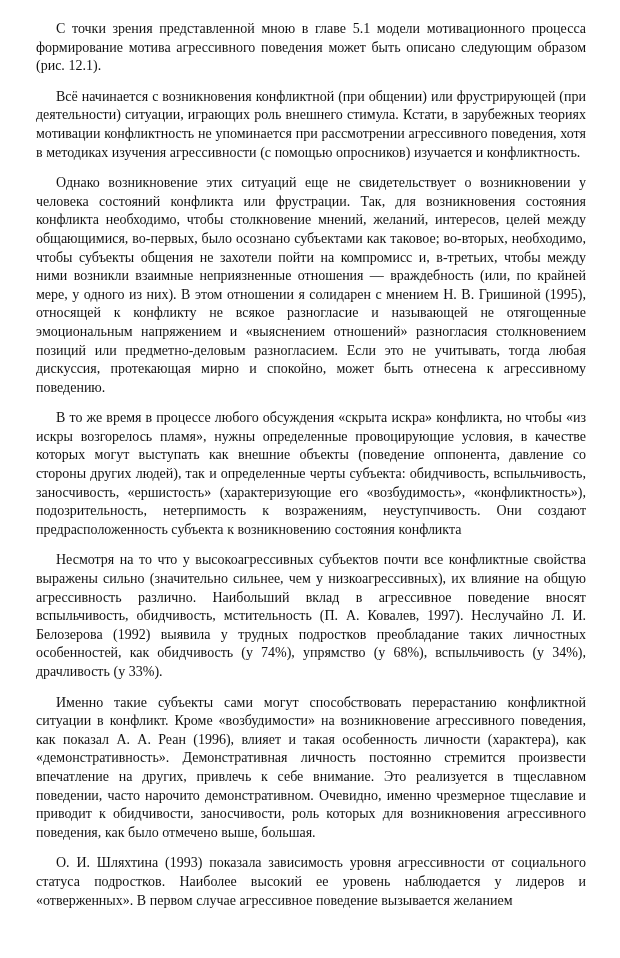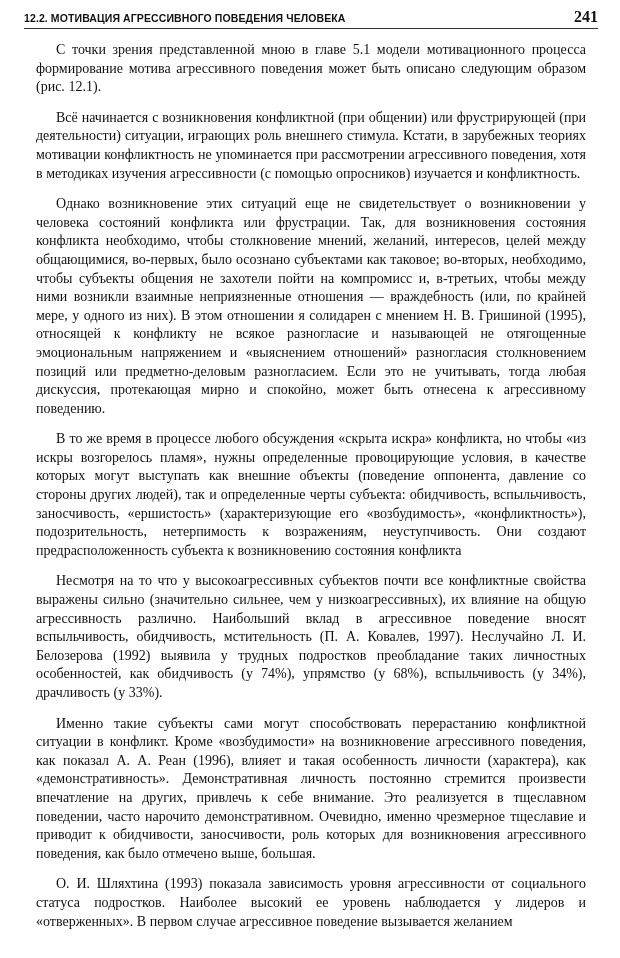--- a/index.html
+++ b/index.html
@@ -56,24 +56,20 @@
   }
   .body-text p + p {
     margin-top: 0px;
   }
 </style>
 </head>
 <body>
 
 <div class="page">
 
-  <div class="header">
-    <div class="header-title">12.2. Мотивация агрессивного поведения человека</div>
-    <div class="header-page">241</div>
-  </div>
 
   <div class="body-text">
     <p>С точки зрения представленной мною в главе 5.1 модели мотивационного процесса формирование мотива агрессивного поведения может быть описано следующим образом (рис. 12.1).</p>
     <p>Всё начинается с возникновения конфликтной (при общении) или фрустрирующей (при деятельности) ситуации, играющих роль внешнего стимула. Кстати, в зарубежных теориях мотивации конфликтность не упоминается при рассмотрении агрессивного поведения, хотя в методиках изучения агрессивности (с помощью опросников) изучается и конфликтность.</p>
     <p>Однако возникновение этих ситуаций еще не свидетельствует о возникновении у человека состояний конфликта или фрустрации. Так, для возникновения состояния конфликта необходимо, чтобы столкновение мнений, желаний, интересов, целей между общающимися, во-первых, было осознано субъектами как таковое; во-вторых, необходимо, чтобы субъекты общения не захотели пойти на компромисс и, в-третьих, чтобы между ними возникли взаимные неприязненные отношения — враждебность (или, по крайней мере, у одного из них). В этом отношении я солидарен с мнением Н. В. Гришиной (1995), относящей к конфликту не всякое разногласие и называющей не отягощенные эмоциональным напряжением и «выяснением отношений» разногласия столкновением позиций или предметно-деловым разногласием. Если это не учитывать, тогда любая дискуссия, протекающая мирно и спокойно, может быть отнесена к агрессивному поведению.</p>
     <p>В то же время в процессе любого обсуждения «скрыта искра» конфликта, но чтобы «из искры возгорелось пламя», нужны определенные провоцирующие условия, в качестве которых могут выступать как внешние объекты (поведение оппонента, давление со стороны других людей), так и определенные черты субъекта: обидчивость, вспыльчивость, заносчивость, «ершистость» (характеризующие его «возбудимость», «конфликтность»), подозрительность, нетерпимость к возражениям, неуступчивость. Они создают предрасположенность субъекта к возникновению состояния конфликта</p>
     <p>Несмотря на то что у высокоагрессивных субъектов почти все конфликтные свойства выражены сильно (значительно сильнее, чем у низкоагрессивных), их влияние на общую агрессивность различно. Наибольший вклад в агрессивное поведение вносят вспыльчивость, обидчивость, мстительность (П. А. Ковалев, 1997). Неслучайно Л. И. Белозерова (1992) выявила у трудных подростков преобладание таких личностных особенностей, как обидчивость (у 74%), упрямство (у 68%), вспыльчивость (у 34%), драчливость (у 33%).</p>
     <p>Именно такие субъекты сами могут способствовать перерастанию конфликтной ситуации в конфликт. Кроме «возбудимости» на возникновение агрессивного поведения, как показал А. А. Реан (1996), влияет и такая особенность личности (характера), как «демонстративность». Демонстративная личность постоянно стремится произвести впечатление на других, привлечь к себе внимание. Это реализуется в тщеславном поведении, часто нарочито демонстративном. Очевидно, именно чрезмерное тщеславие и приводит к обидчивости, заносчивости, роль которых для возникновения агрессивного поведения, как было отмечено выше, большая.</p>
     <p>О. И. Шляхтина (1993) показала зависимость уровня агрессивности от социального статуса подростков. Наиболее высокий ее уровень наблюдается у лидеров и «отверженных». В первом случае агрессивное поведение вызывается желанием</p>
   </div>

